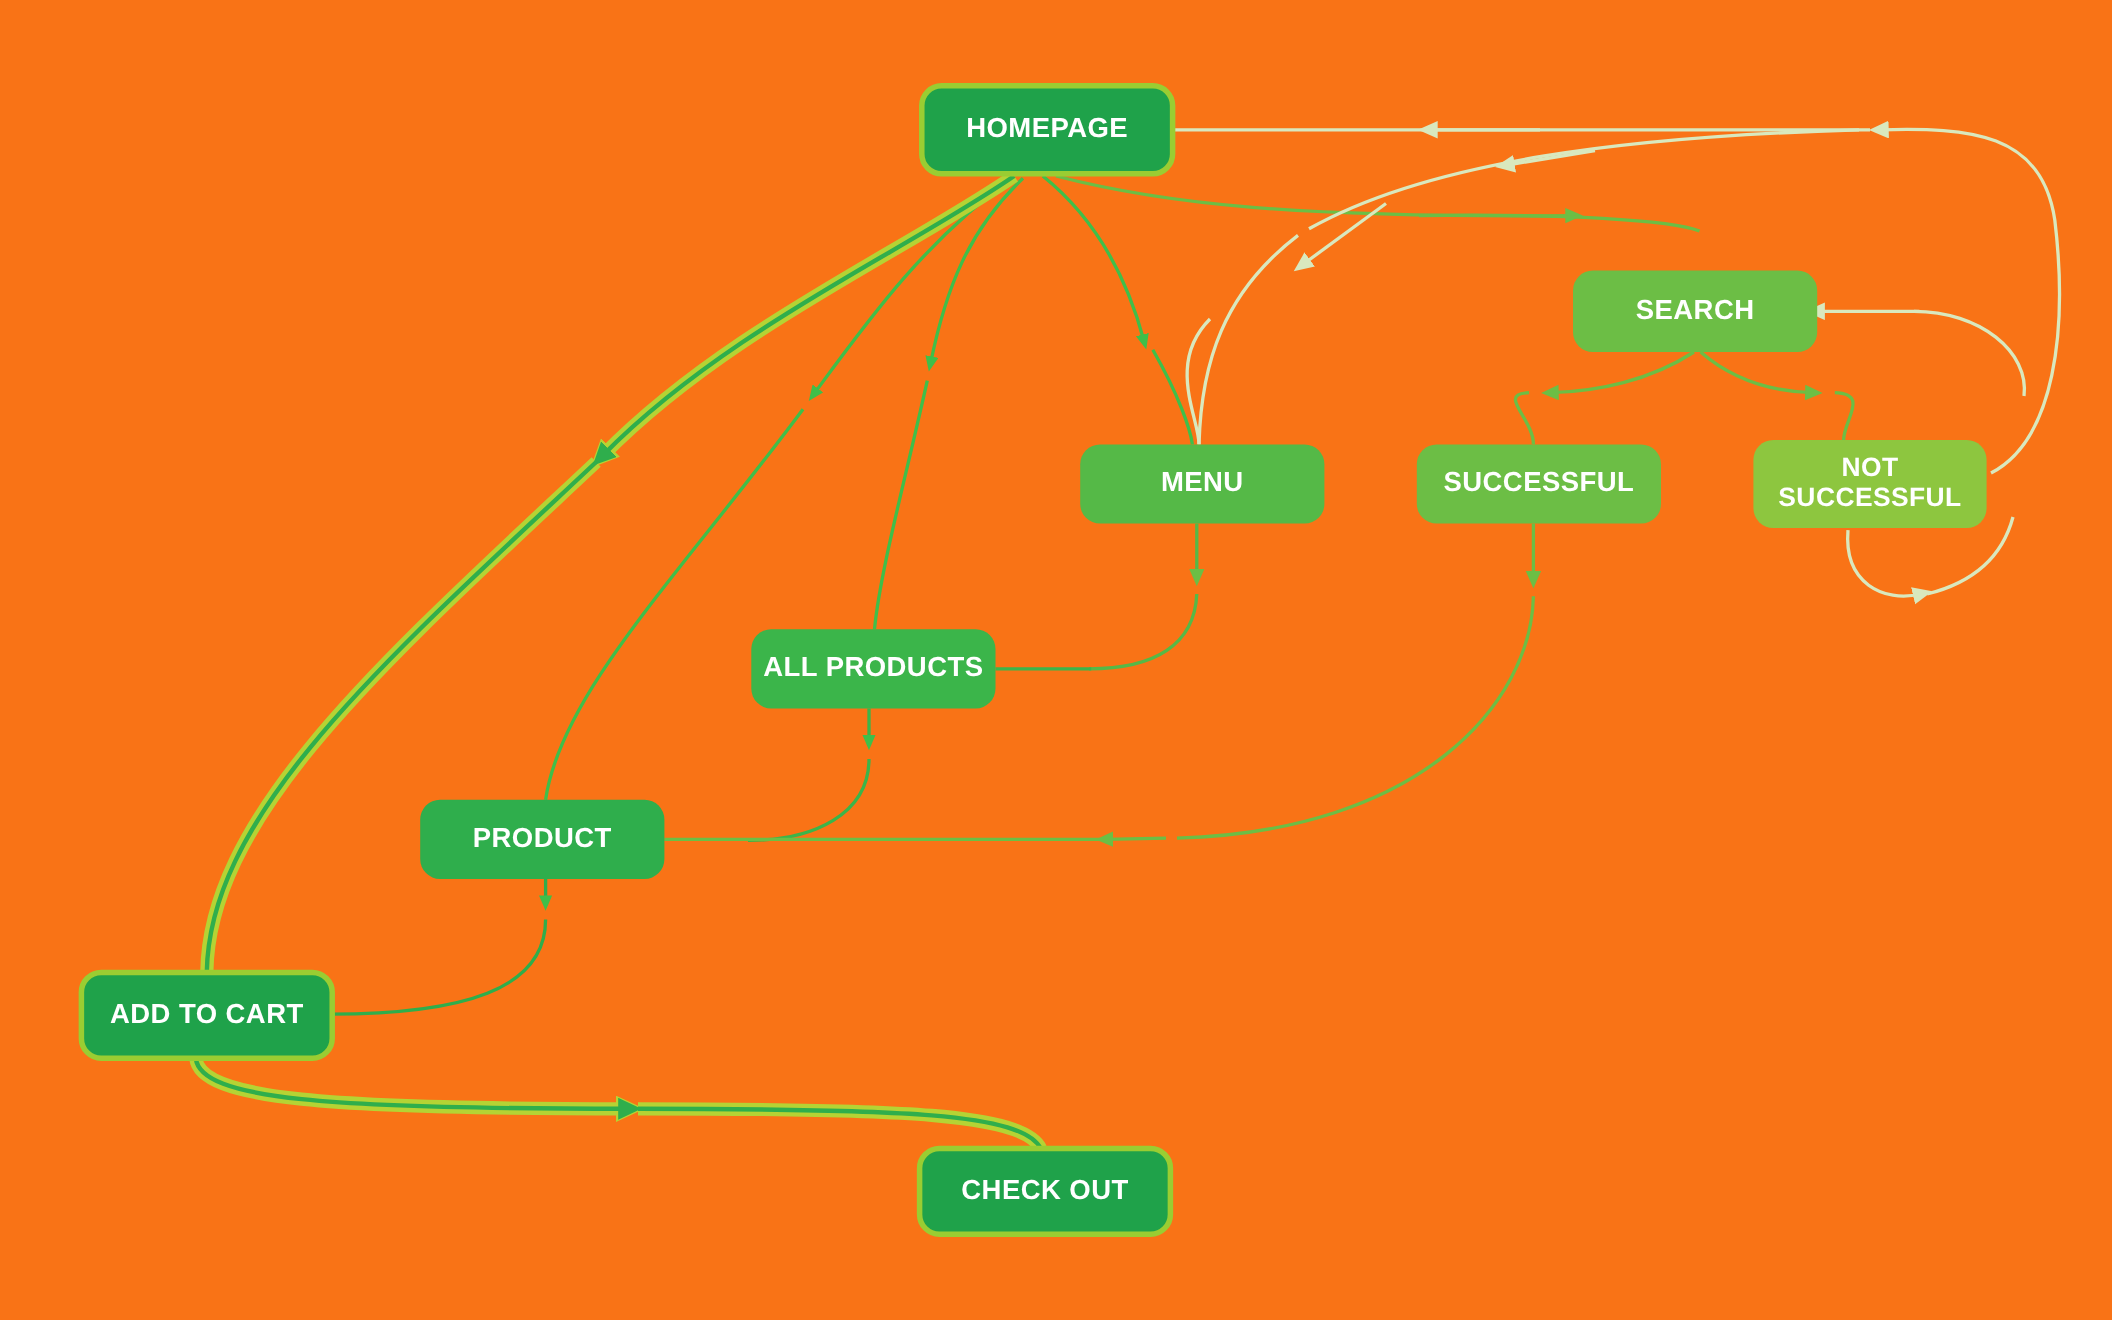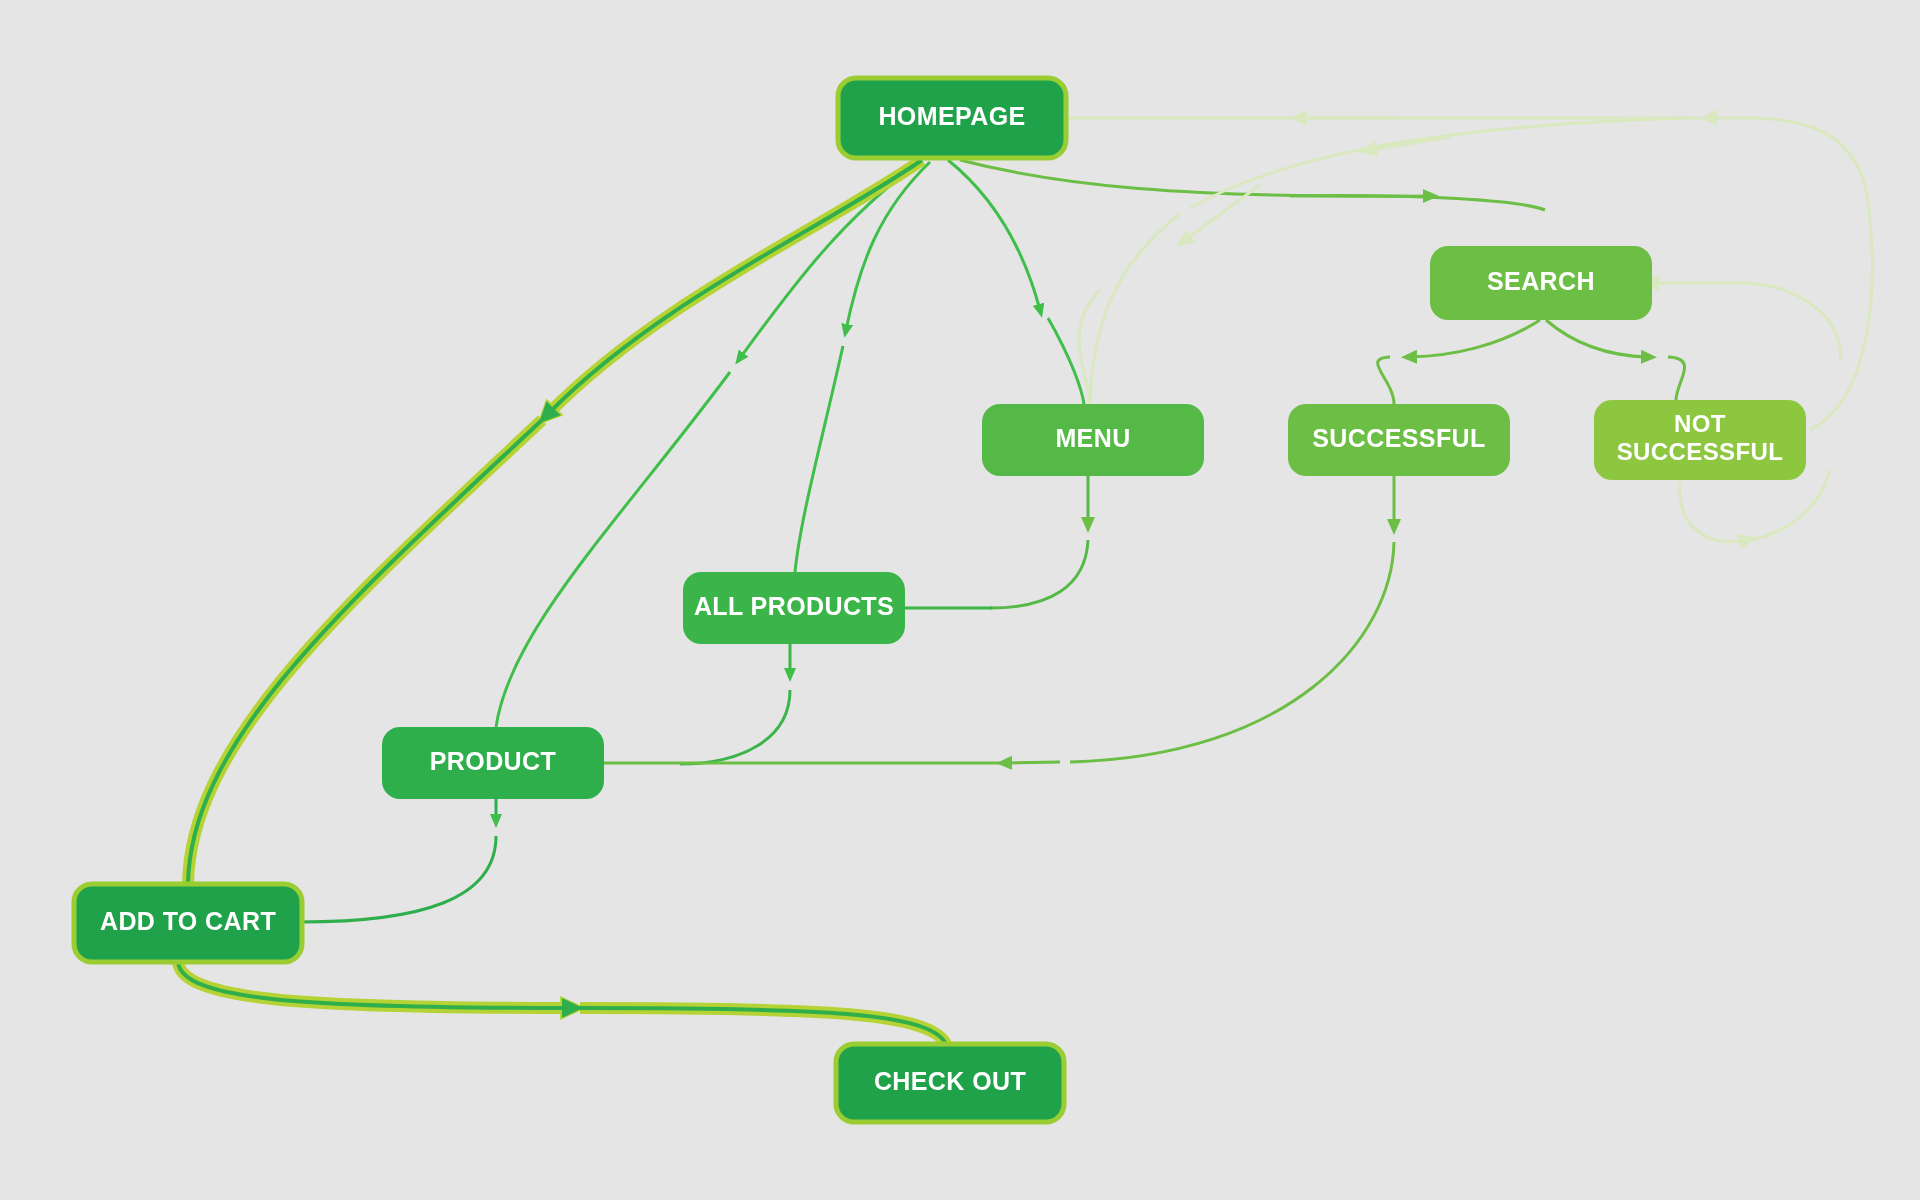--- a/index.html
+++ b/index.html
@@ -21,21 +21,21 @@
     text-anchor:middle;
     dominant-baseline:middle;
     pointer-events:none;
   }
   .node-label.small{font-size:24px;}
   .edge{fill:none;stroke-linecap:butt;stroke-linejoin:round;}
 </style>
 </head>
 <body style="background: rgb(21, 21, 21);">
 
-<div id="stage" style="background: #e5e5e5; text-decoration: underline;">
+<div id="stage" style="background: #f97316; text-decoration: underline;">
   <svg id="graph" viewBox="0 0 1920 1200" xmlns="http://www.w3.org/2000/svg">
     <defs>
       <marker id="ar-green" markerWidth="16" markerHeight="16" refX="6" refY="6" orient="auto" markerUnits="userSpaceOnUse">
         <path d="M0,0 L14,6 L0,12 Z" fill="#3FBF4A"></path>
       </marker>
       <marker id="ar-lgreen" markerWidth="18" markerHeight="18" refX="7" refY="7" orient="auto" markerUnits="userSpaceOnUse">
         <path d="M0,0 L16,7 L0,14 Z" fill="#6CBE45"></path>
       </marker>
       <marker id="ar-cream" markerWidth="20" markerHeight="20" refX="7" refY="8" orient="auto" markerUnits="userSpaceOnUse">
         <path d="M0,0 L18,8 L0,16 Z" fill="#D9E8BE"></path>

